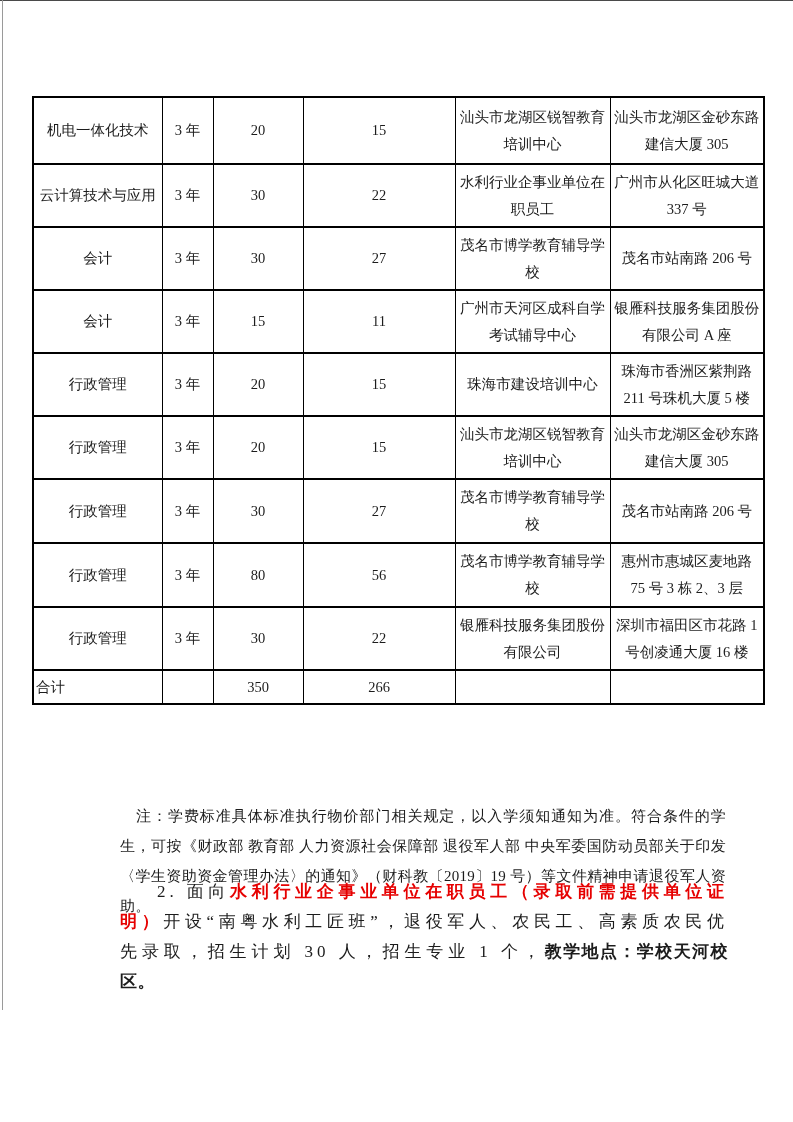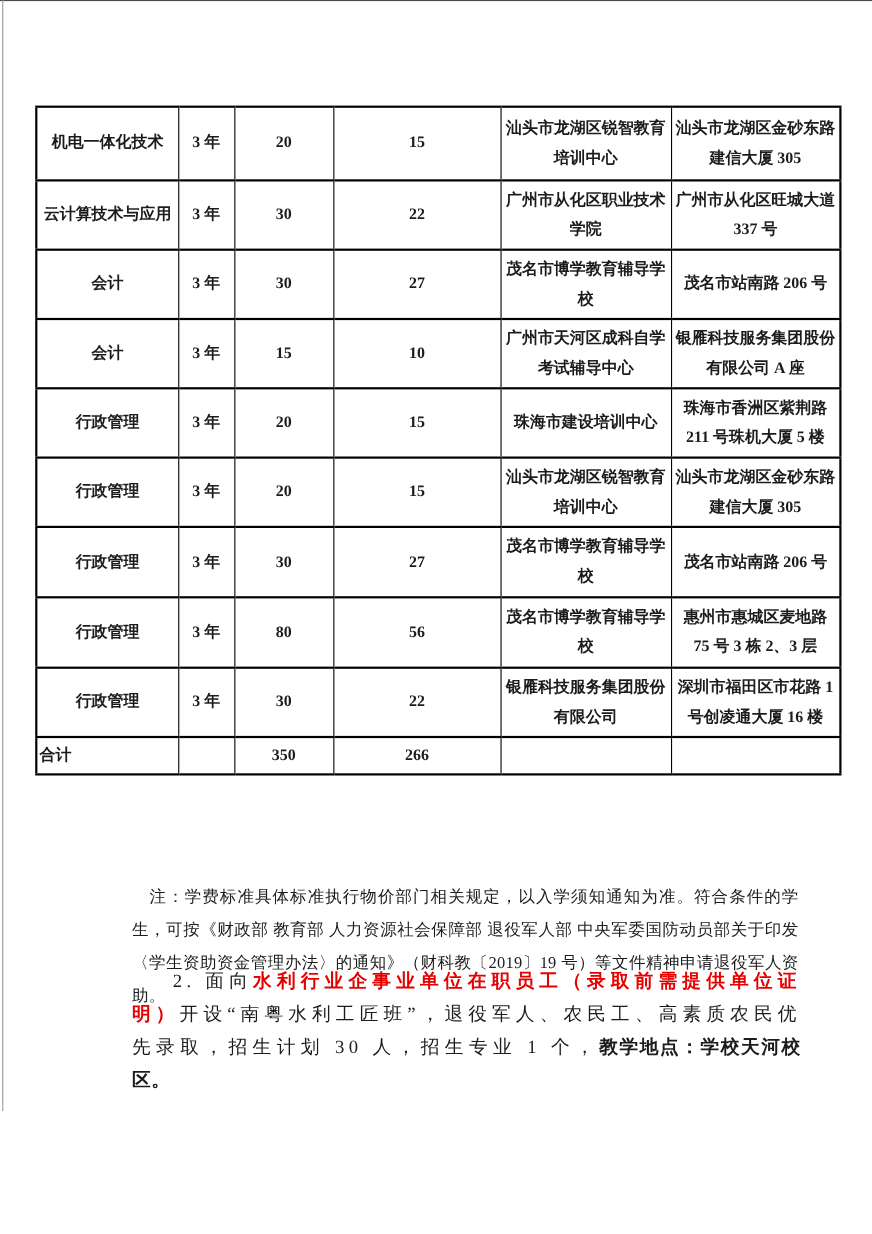--- a/index.html
+++ b/index.html
@@ -40,21 +40,21 @@
     border-top-width: 2px;
     border-bottom-width: 2px;
     text-align: center;
     vertical-align: middle;
     font-size: 14.5px;
     line-height: 27px;
     padding: 1px 3px;
     overflow: hidden;
   }
   table.admission { border: 2px solid #000; }
-  table.admission tr { height: 63px; font-weight: bold; }
+  table.admission tr { height: 63px; }
   table.admission tr:nth-child(1) { height: 67px; }
   table.admission tr:nth-child(7) { height: 64px; }
   table.admission tr:nth-child(8) { height: 64px; }
   table.admission tr:nth-child(10) { height: 67px; }
   table.admission tr.total-row { height: 34px; margin-left: 44px; }
   table.admission tr.total-row td.total-label {
     text-align: left;
     padding-left: 2px;
   }
   .note1 {
@@ -111,36 +111,36 @@
         <td>20</td>
         <td>15</td>
         <td>汕头市龙湖区锐智教育培训中心</td>
         <td>汕头市龙湖区金砂东路建信大厦 305</td>
       </tr>
       <tr>
         <td>云计算技术与应用</td>
         <td>3 年</td>
         <td>30</td>
         <td>22</td>
-        <td>广州市从化区职业技术学院</td>
+        <td>水利行业企事业单位在职员工</td>
         <td>广州市从化区旺城大道 337 号</td>
       </tr>
       <tr>
         <td>会计</td>
         <td>3 年</td>
         <td>30</td>
         <td>27</td>
         <td>茂名市博学教育辅导学校</td>
         <td>茂名市站南路 206 号</td>
       </tr>
       <tr>
         <td>会计</td>
         <td>3 年</td>
         <td>15</td>
-        <td>10</td>
+        <td>11</td>
         <td>广州市天河区成科自学考试辅导中心</td>
         <td>银雁科技服务集团股份有限公司 A 座</td>
       </tr>
       <tr>
         <td>行政管理</td>
         <td>3 年</td>
         <td>20</td>
         <td>15</td>
         <td>珠海市建设培训中心</td>
         <td>珠海市香洲区紫荆路 211 号珠机大厦 5 楼</td>

